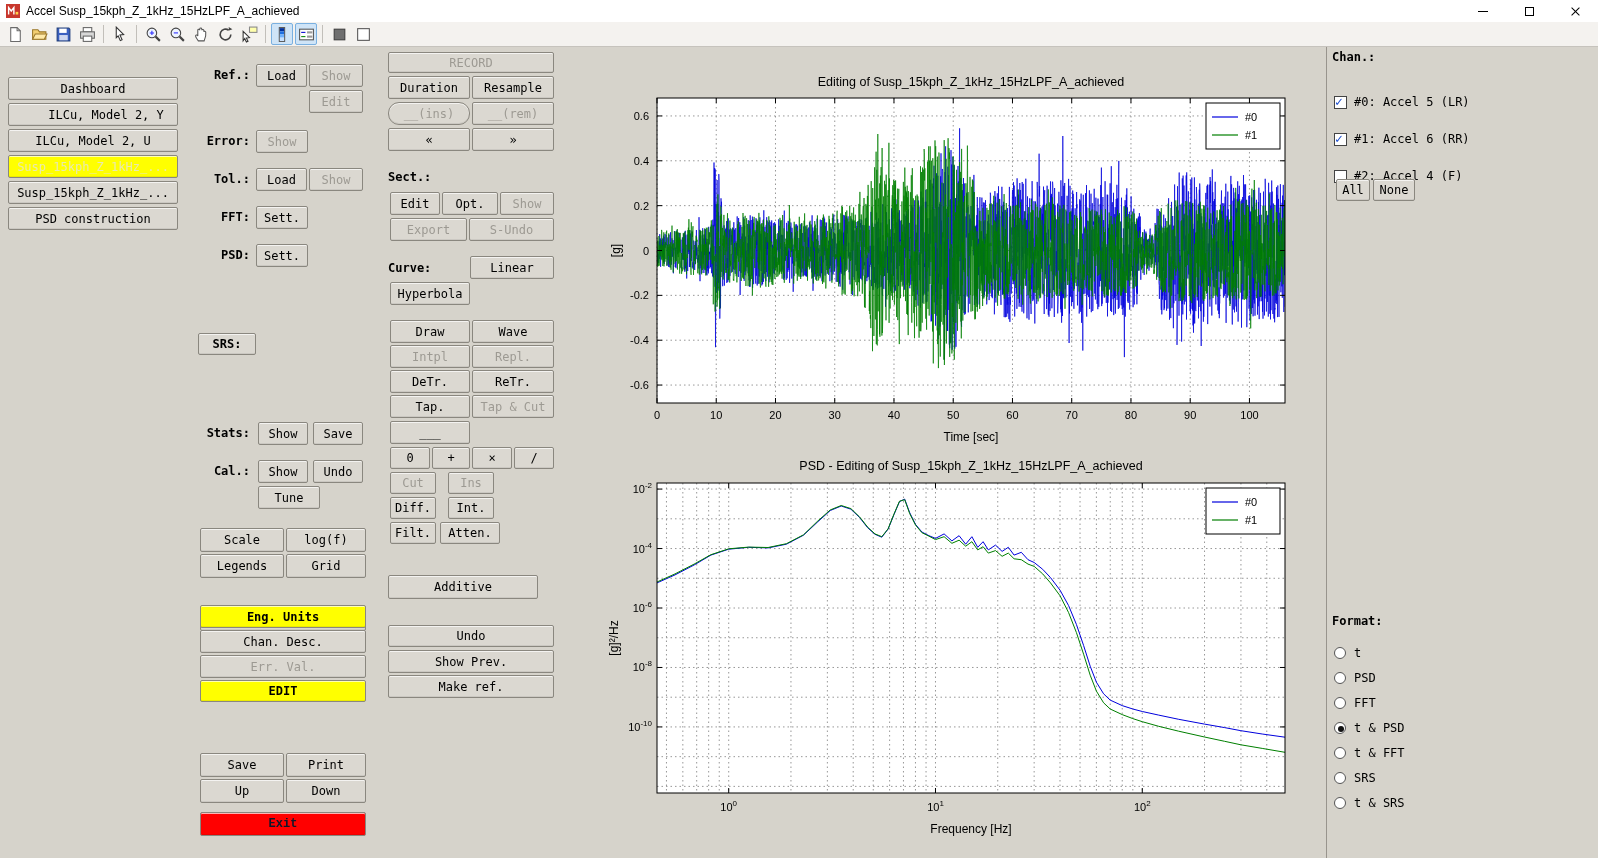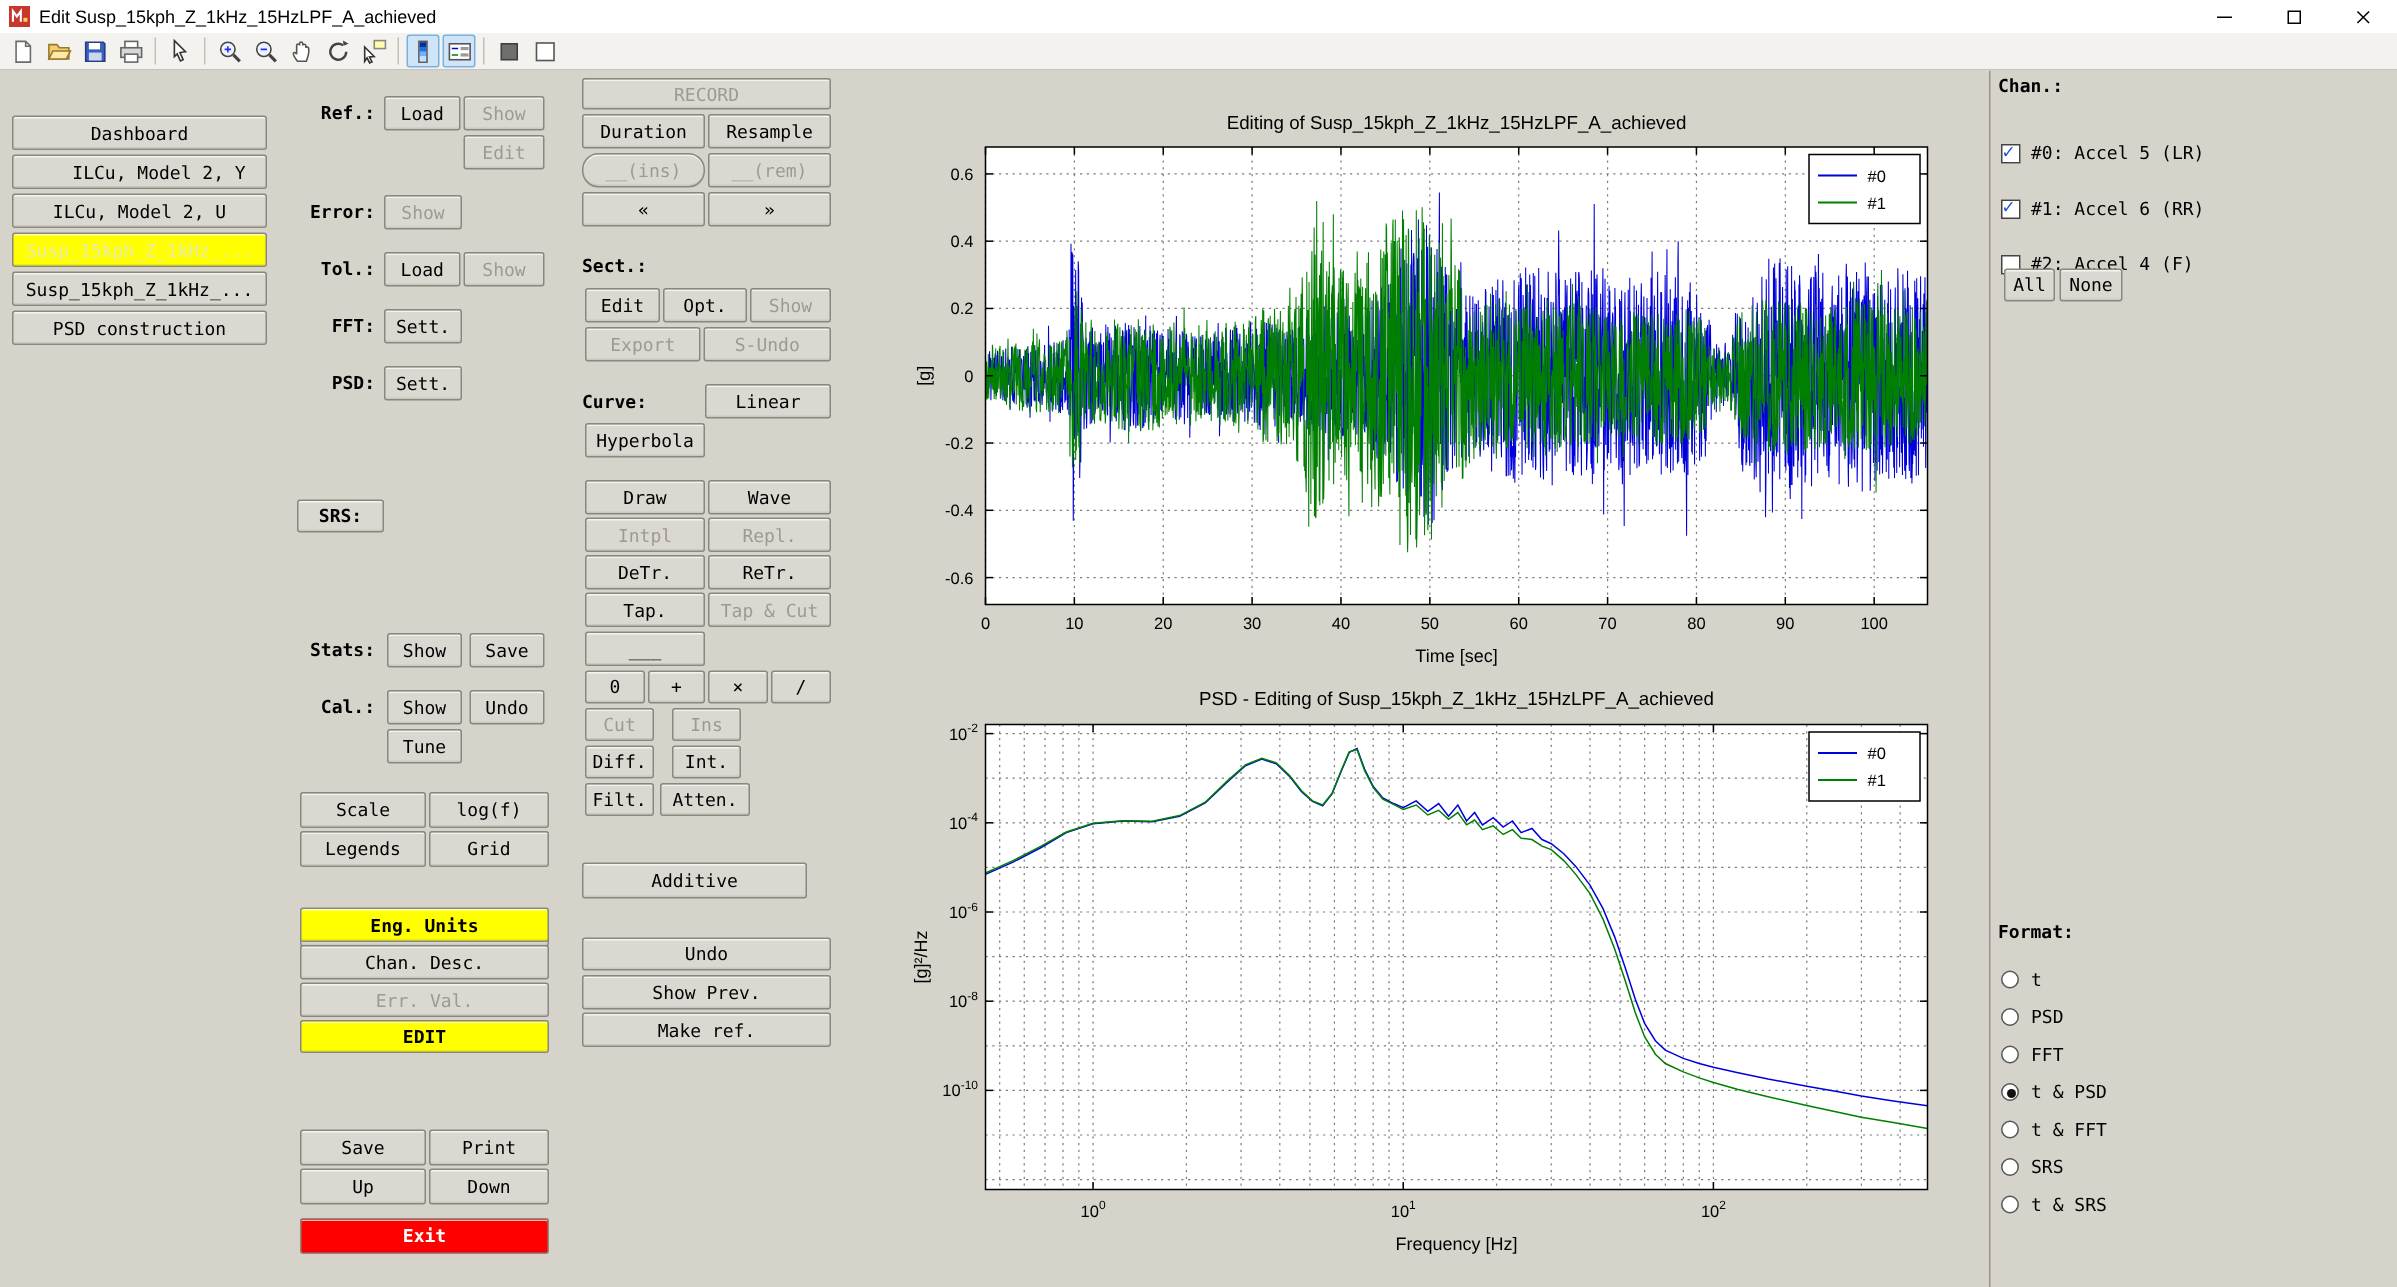--- a/index.html
+++ b/index.html
@@ -20,21 +20,21 @@
 .toolbar{position:absolute;left:0;top:22px;right:0;height:25px;background:#f4f2ef;border-bottom:1px solid #c6c3bd;display:flex;align-items:center;padding-left:4px;z-index:5;}
 .toolicons{display:flex;align-items:center;gap:2px;}
 .tool-btn{width:22px;height:22px;display:flex;align-items:center;justify-content:center;border:1px solid transparent;border-radius:2px;}
 .tool-btn svg{width:17px;height:17px;}
 .tool-btn.pressed{background:#cfe4f7;border-color:#7ab0e0;}
 .tool-sep{width:1px;height:18px;background:#c2bfba;margin:0 3px;display:block;}
 .btn{position:absolute;display:flex;align-items:center;justify-content:center;font:12px "DejaVu Sans Mono",monospace;background:#dbd8d1;border:1px solid #8a877f;border-radius:2px;box-shadow:inset 0 1px 0 rgba(255,255,255,.7),inset 0 -1px 0 rgba(0,0,0,.07);color:#000;padding:0 2px;white-space:nowrap;overflow:hidden;cursor:default;}
 .btn.dis{color:#9d9a93;}
 .btn.yellow{background:#ffff00;font-weight:bold;}
 .btn.green{background:#00df00;font-weight:bold;}
-.btn.red{background:#ff0000;color:#ffffff;font-weight:bold;}
+.btn.red{background:#ff0000;color:#0f172a;font-weight:bold;font-family:Liberation Mono, monospace;}
 .leftnav{position:absolute;left:8px;top:77px;width:172px;height:160px;}
 .navbtn{left:0;width:170px;height:23px;}
 .navbtn.navsel{background:#ffff00;color:#e9e9b0;}
 .glabel{position:absolute;font:bold 12px "DejaVu Sans Mono",monospace;color:#000;text-align:right;white-space:nowrap;}
 .llabel{position:absolute;font:bold 12px "DejaVu Sans Mono",monospace;color:#000;text-align:left;white-space:nowrap;}
 .vdivider{position:absolute;left:1326px;top:46px;width:1px;height:812px;background:#98948d;}
 .chart{position:absolute;}
 .chlist{position:absolute;left:1334px;top:78px;}
 .chkrow{display:flex;gap:7px;align-items:center;height:26px;margin-top:11px;}
 .chk{width:13px;height:13px;border:1px solid #444;background:#fff;display:inline-block;position:relative;flex:0 0 auto;}
@@ -52,21 +52,21 @@
 <div class="stage">
 
   <div class="titlebar">
     <span class="appicon">
         <svg viewBox="0 0 16 16">
           <rect width="16" height="16" fill="#c8372d"></rect>
           <path d="M3 12V4l3 4 3-4v8" stroke="#fff" stroke-width="1.6" fill="none"></path>
           <rect x="11" y="9" width="3" height="3" fill="#ffd24a"></rect>
         </svg>
       </span>
-    <span class="title-text">Edit Susp_15kph_Z_1kHz_15HzLPF_A_achieved</span>
+    <span class="title-text">Accel Susp_15kph_Z_1kHz_15HzLPF_A_achieved</span>
     <div class="winbtns">
       <div class="winbtn">
           <span class="ic-min"></span>
         </div>
       <div class="winbtn">
           <span class="ic-max"></span>
         </div>
       <div class="winbtn">
           <span class="ic-close"></span>
         </div>
@@ -201,21 +201,21 @@
 
   <button class="btn" style="left:198px;top:333px;width:58px;height:22px;font-weight:bold;">SRS:</button>
 
   <div class="glabel" style="left:140px;top:426px;width:110px;">Stats:</div>
   <button class="btn" style="left:258px;top:422px;width:50px;height:23px;">Show</button>
   <button class="btn" style="left:313px;top:422px;width:50px;height:23px;">Save</button>
 
   <div class="glabel" style="left:140px;top:464px;width:110px;">Cal.:</div>
   <button class="btn" style="left:258px;top:460px;width:50px;height:23px;">Show</button>
   <button class="btn" style="left:313px;top:460px;width:50px;height:23px;">Undo</button>
-  <button class="btn" style="left:258px;top:486px;width:50px;height:23px;">Tune</button>
+  <button class="btn" style="left:258px;top:486px;width:62px;height:23px;">Tune</button>
 
   <button class="btn" style="left:200px;top:528px;width:84px;height:24px;">Scale</button>
   <button class="btn" style="left:286px;top:528px;width:80px;height:24px;">log(f)</button>
   <button class="btn" style="left:200px;top:554px;width:84px;height:24px;">Legends</button>
   <button class="btn" style="left:286px;top:554px;width:80px;height:24px;">Grid</button>
   <button class="btn" style="left:200px;top:580px;width:166px;height:23px;margin-top:28px;">Full Scale</button>
   <button class="btn yellow" style="left:200px;top:605px;width:166px;height:23px;">Eng. Units</button>
   <button class="btn" style="left:200px;top:630px;width:166px;height:23px;">Chan. Desc.</button>
   <button class="btn dis" style="left:200px;top:655px;width:166px;height:23px;">Err. Val.</button>
   <button class="btn yellow" style="left:200px;top:680px;width:166px;height:22px;">EDIT</button>

